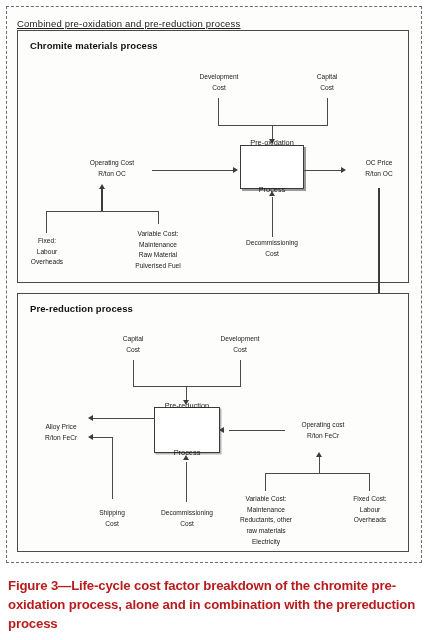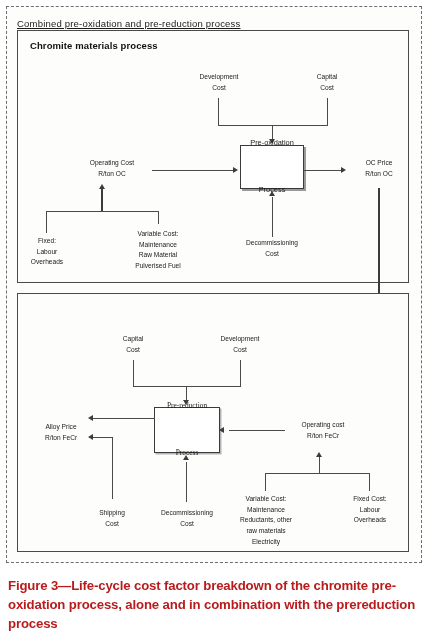--- a/index.html
+++ b/index.html
@@ -38,21 +38,20 @@
     align-items:center; justify-content:center; text-align:center;
     font-size:7.4px; line-height:1.45; color:#1a1a1a;gap:36px;
   }
   #box-preoxidation{
     left:240px; top:145px; width:64px; height:44px;
     box-shadow:2px 2px 0 0 #9a9a9a; border-width:1.4px;
   }
   #box-prereduction{
     left:154px; top:407px; width:66px; height:46px;
     box-shadow:1.5px 1.5px 0 0 #b5b5b5;
-    font-family:Liberation Serif, serif;
   }
   
   .lbl{
     position:absolute; font-size:6.6px; line-height:1.62; text-align:center;
     color:#1a1a1a; white-space:nowrap;
   }
   
   .ln{position:absolute; background:#4a4a4a;}
   .v{width:1px;}
   .h{height:1px;}
@@ -137,20 +136,21 @@
 Cost</div>
   <div class="ln v" style="left:272px; top:197px; height:40px;"></div>
   <div class="arrow up" style="left:269px; top:191px;"></div>
 
   <div class="ln v bold" style="left:378px; top:188px; height:162px;"></div>
   <div class="ln h bold" style="left:319px; top:348px; width:61px;"></div>
   <div class="ln v bold" style="left:319px; top:348px; height:52px;"></div>
   <div class="arrow down" style="left:316px; top:398px;"></div>
 
   <div class="panel" id="panel-reduction"></div>
+  <div class="panel-title" style="left:30px; top:303px;">Pre-reduction process</div>
 
   <div class="lbl" style="left:103px; top:334px; width:60px; white-space:pre;">Capital
 Cost</div>
   <div class="lbl" style="left:209px; top:334px; width:62px; white-space:pre;">Development
 Cost</div>
 
   <div class="ln v" style="left:133px; top:360px; height:27px;"></div>
   <div class="ln v" style="left:240px; top:360px; height:27px;"></div>
   <div class="ln h" style="left:133px; top:386px; width:108px;"></div>
   <div class="ln v" style="left:186px; top:386px; height:15px;"></div>

